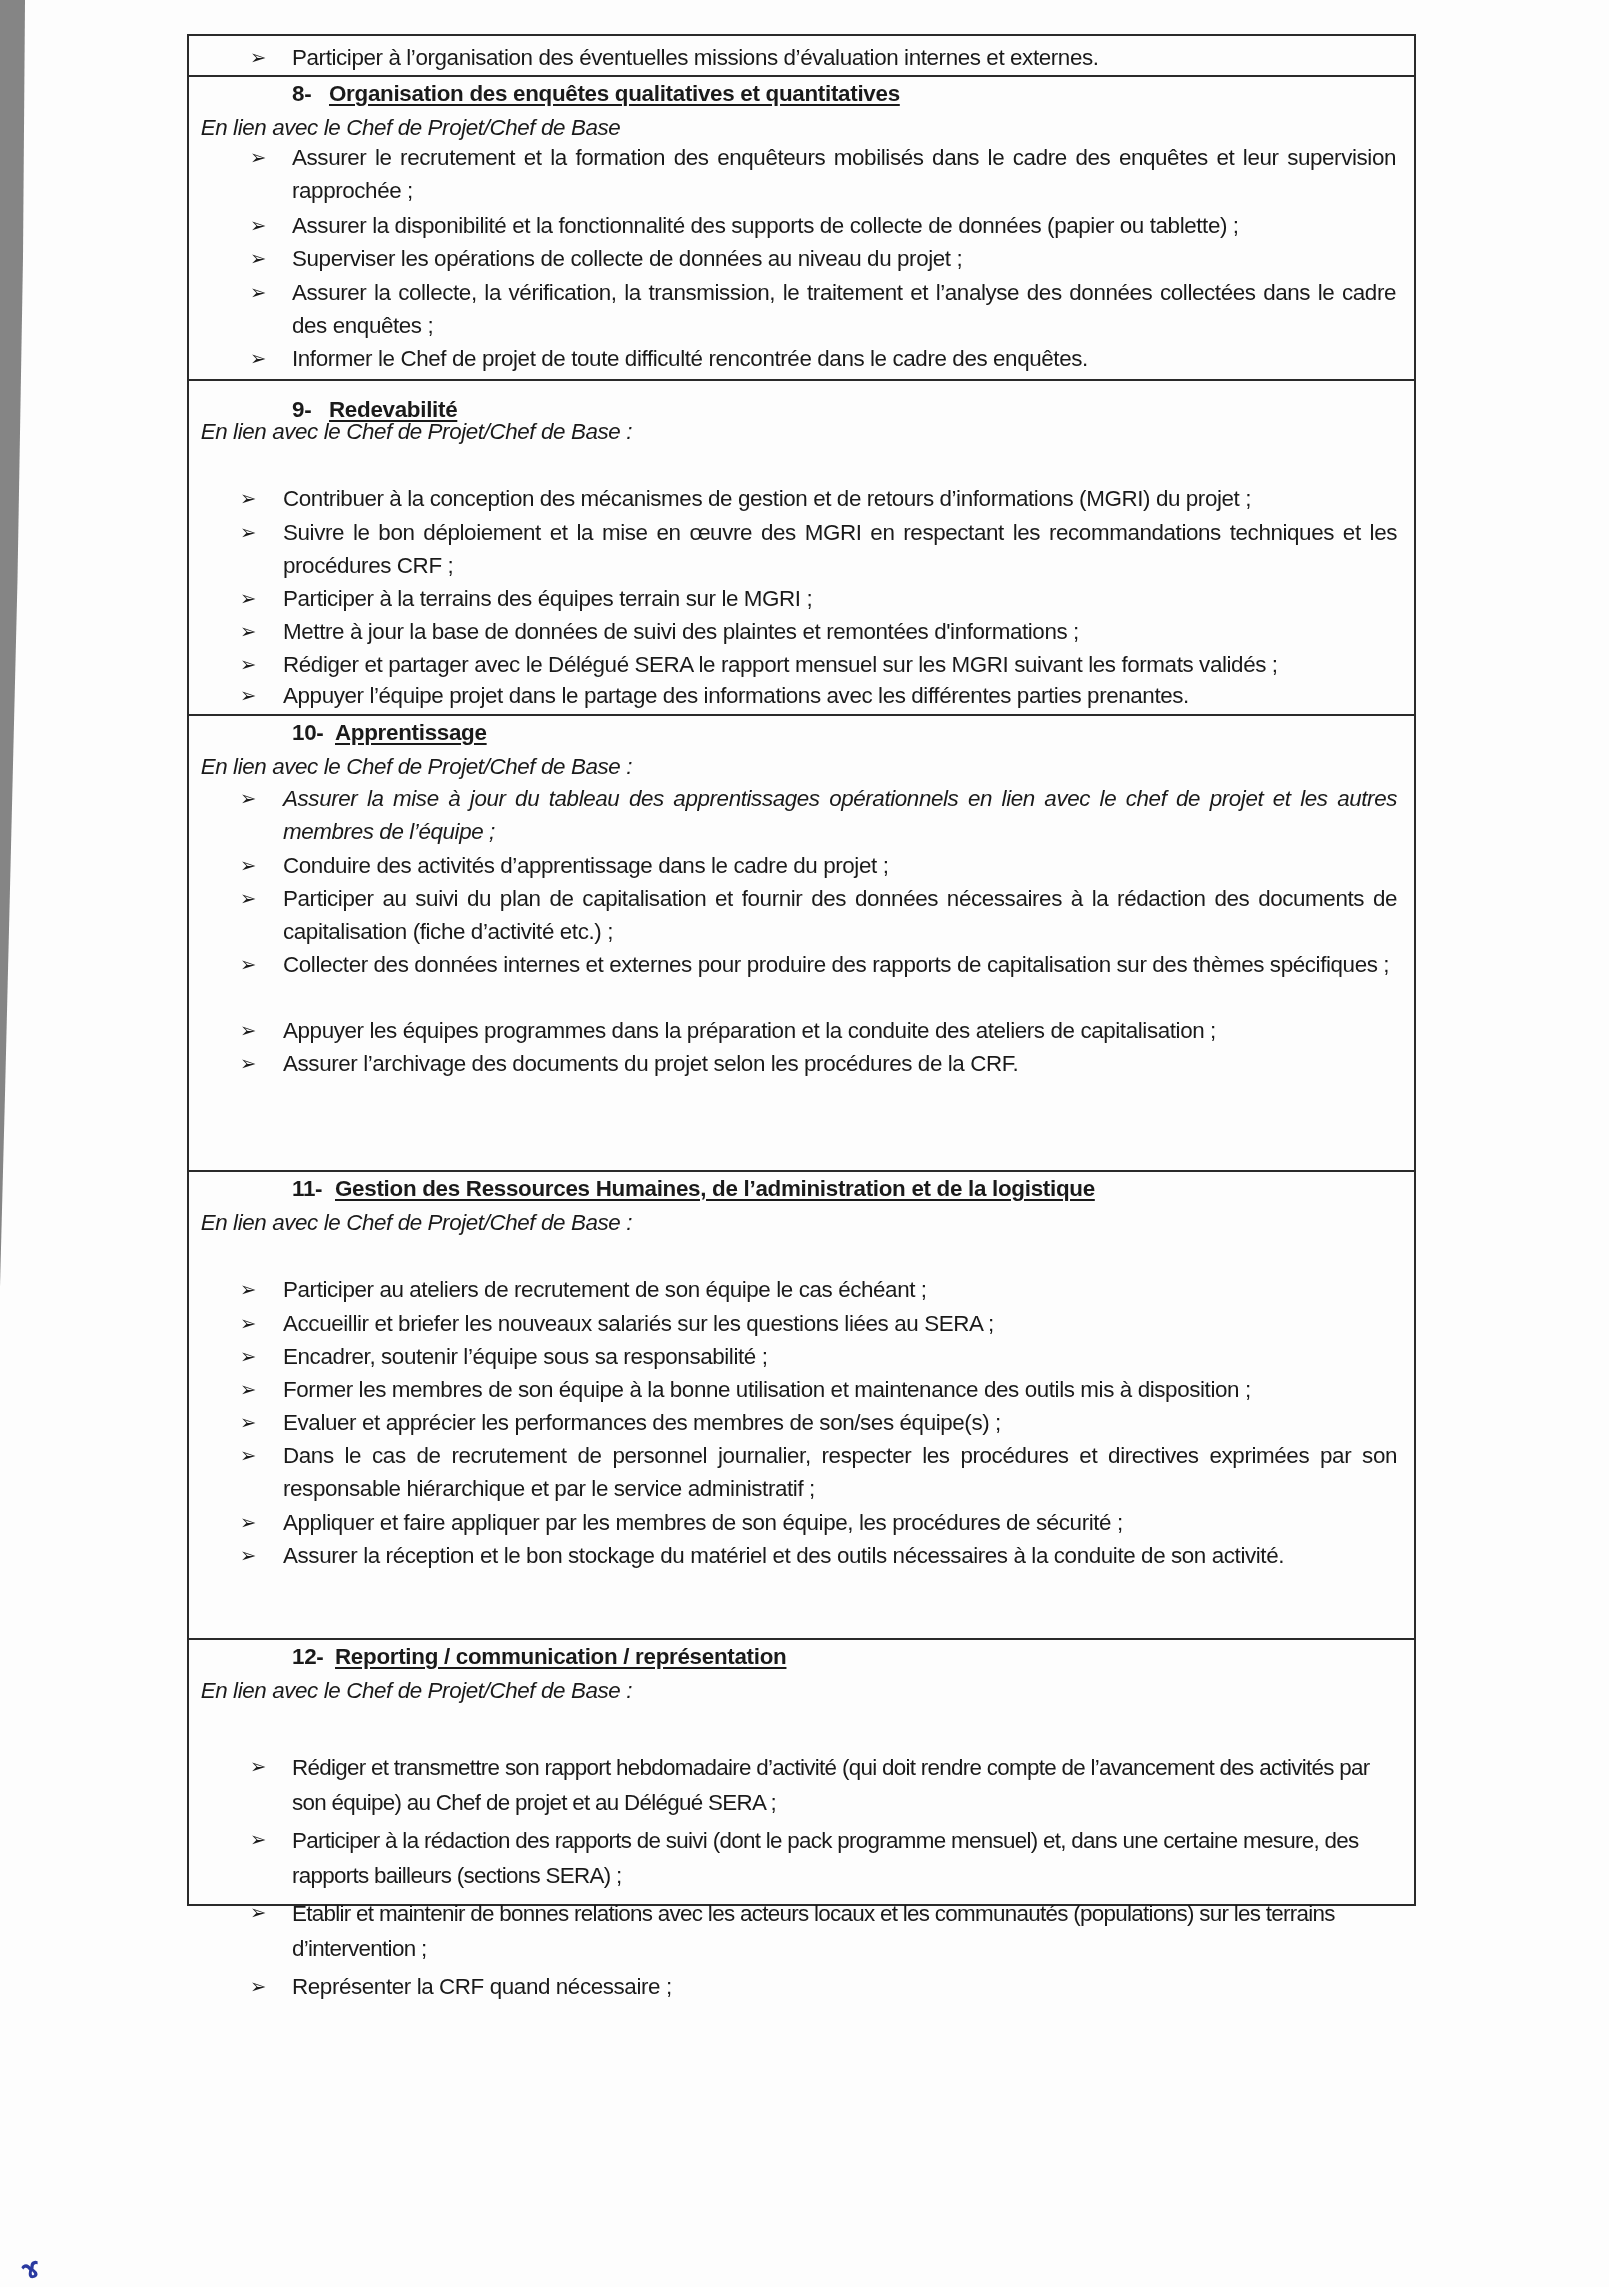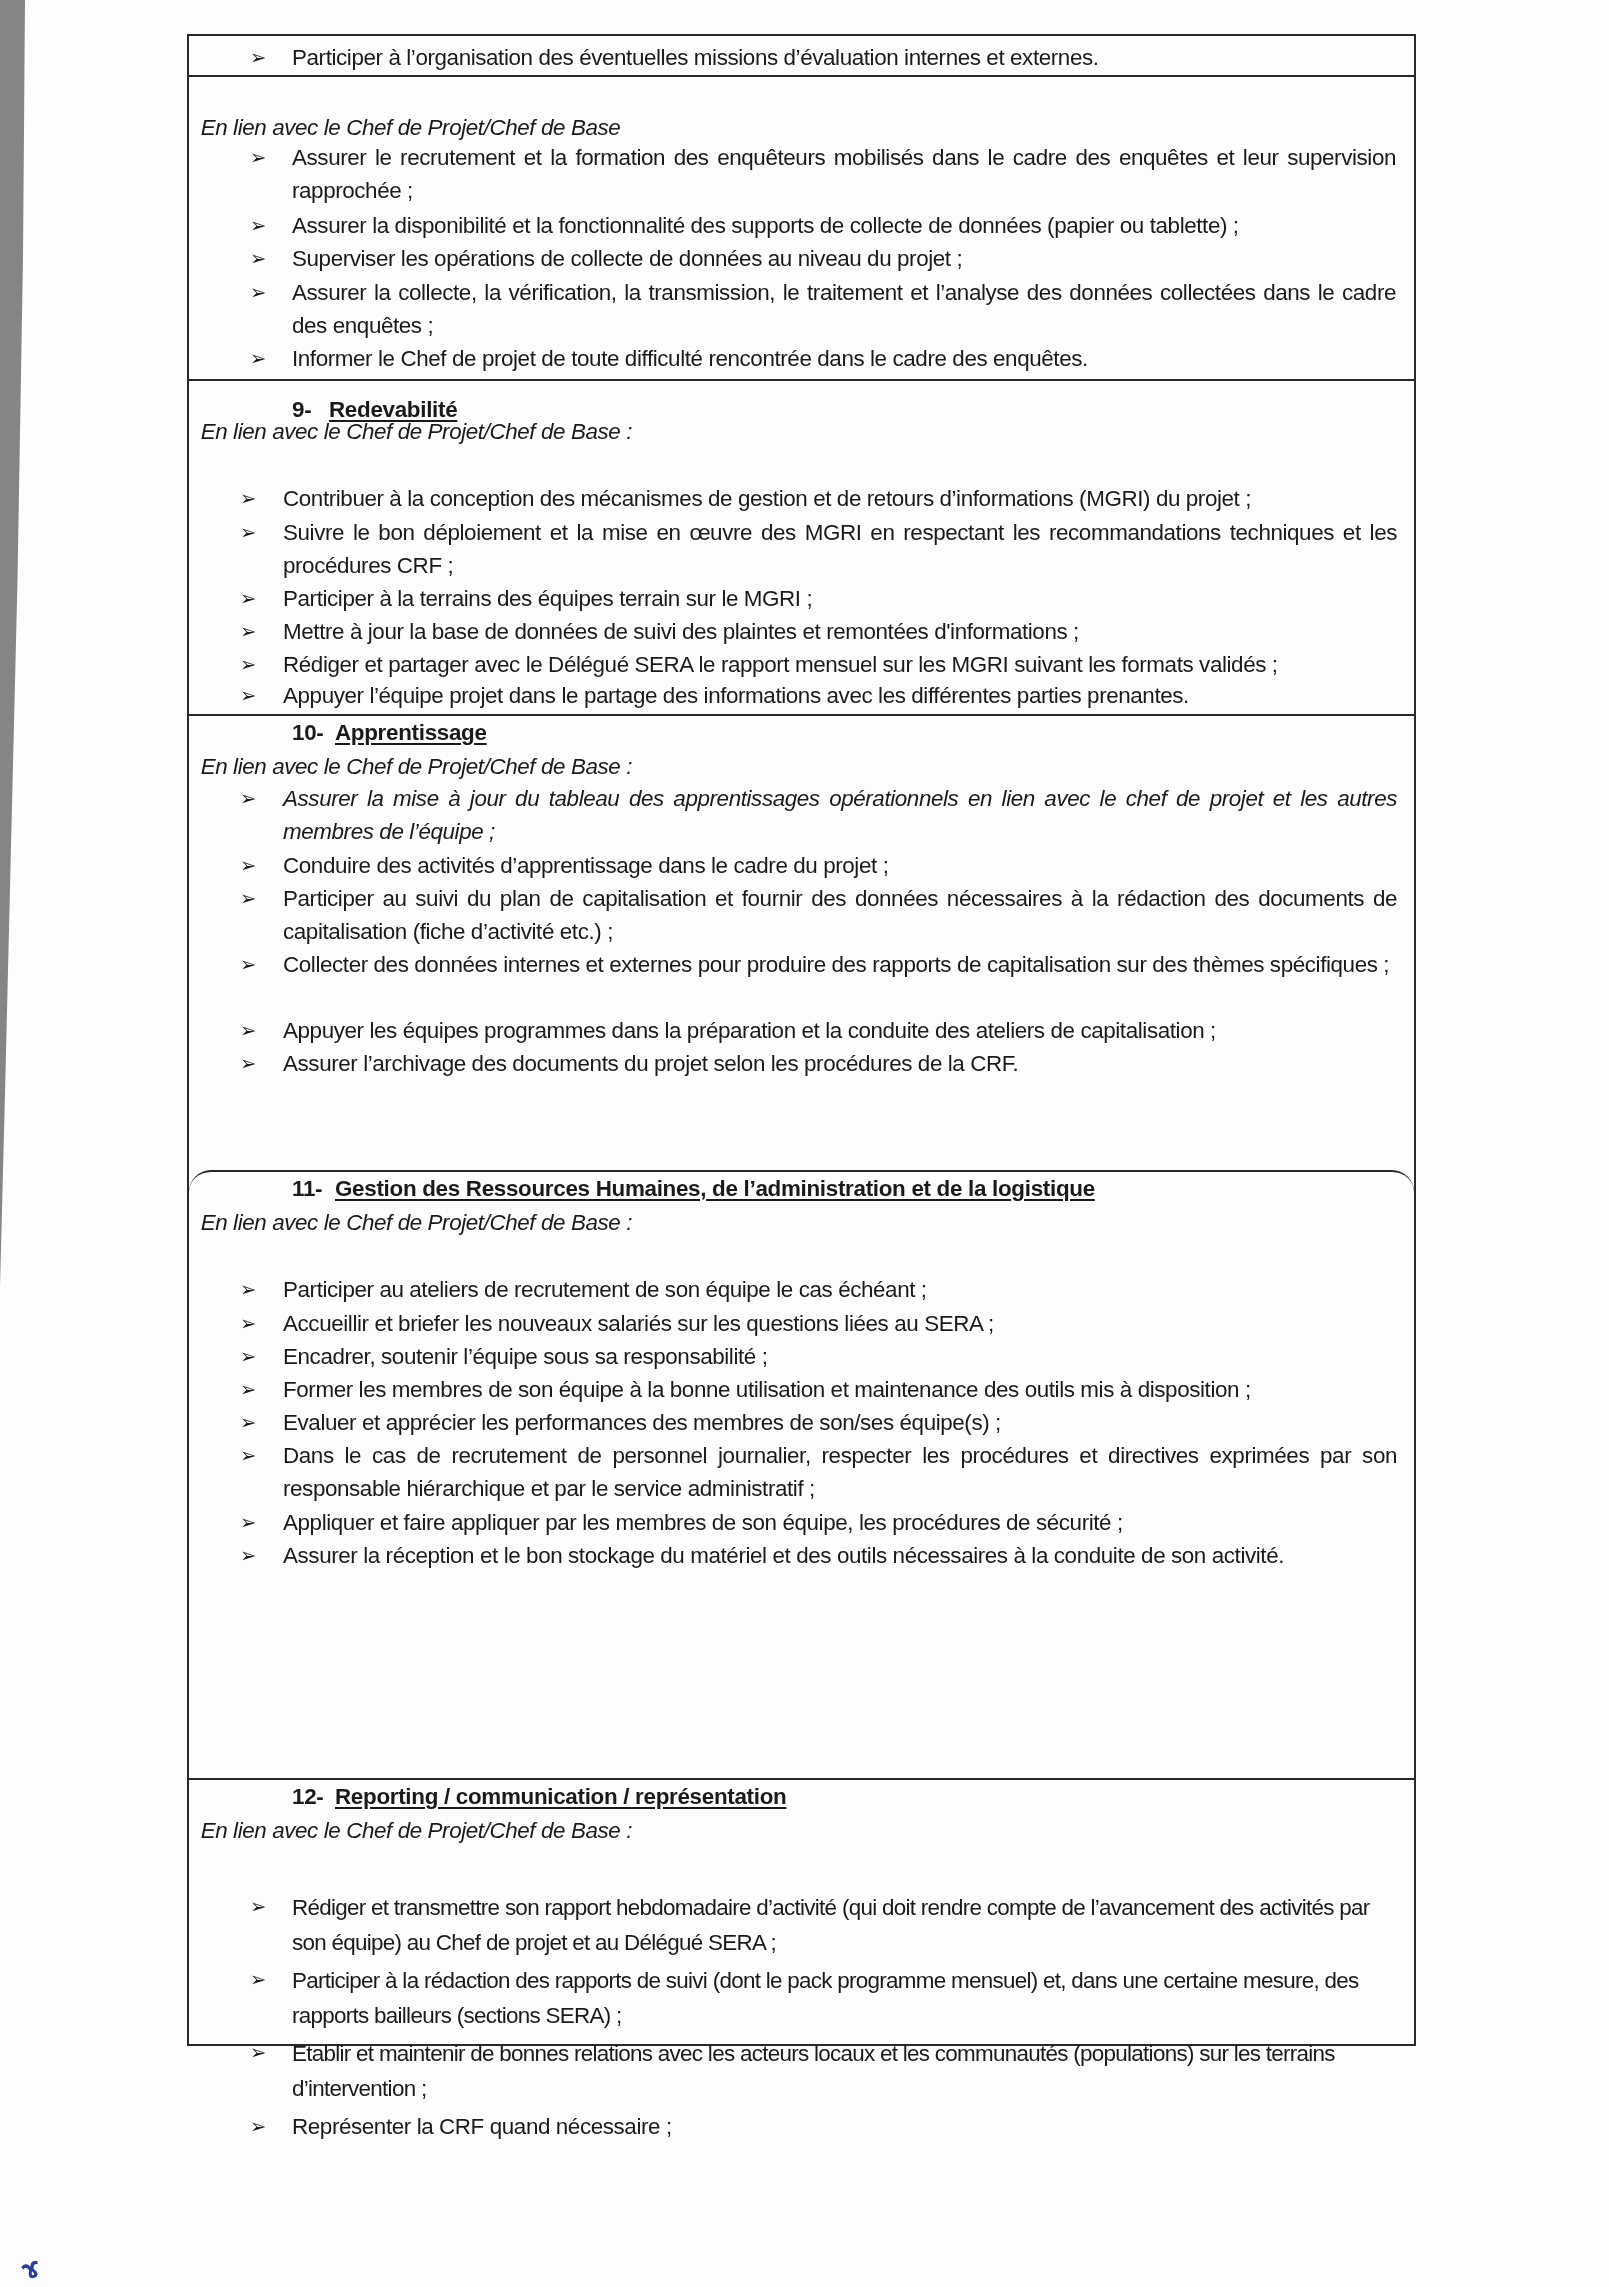--- a/index.html
+++ b/index.html
@@ -28,21 +28,21 @@
     .row {
       border-top: 2px solid #2a2a2a;
       position: relative;
       box-sizing: border-box;
     }
     .row:first-child { border-top: none; }
     .r0 { height: 39px; }
     .r8 { height: 304px; }
     .r9 { height: 335px; }
     .r10 { height: 456px; }
-    .r11 { height: 608px; border-radius: 22px; }
+    .r11 { height: 468px; }
     .r12 { height: 266px; }
 
     .heading {
       position: absolute;
       left: 103px;
       font-size: 22.4px;
       font-weight: bold;
       white-space: nowrap;
       letter-spacing: -0.3px;
     }
@@ -89,20 +89,23 @@
 <div class="table">
 
   <div class="row r0">
     <div class="item" style="left:61px; top:4.9px; width:1122px;">
       <span class="bullet">➢</span>
       <span class="txt" style="padding-left:42px;">Participer à l’organisation des éventuelles missions d’évaluation internes et externes.</span>
     </div>
   </div>
 
   <div class="row r8">
+    <div class="heading" style="top:3.9px;">
+      <span class="num">8-</span><span class="title">Organisation des enquêtes qualitatives et quantitatives</span>
+    </div>
     <div class="intro" style="top:38px;">En lien avec le Chef de Projet/Chef de Base</div>
     <div class="item just" style="left:61px; top:64px; width:1146px;">
       <span class="bullet">➢</span>
       <span class="txt" style="padding-left:42px;">Assurer le recrutement et la formation des enquêteurs mobilisés dans le cadre des enquêtes et leur supervision rapprochée ;</span>
     </div>
     <div class="item" style="left:61px; top:132px; width:1161px;">
       <span class="bullet">➢</span>
       <span class="txt" style="padding-left:42px;">Assurer la disponibilité et la fonctionnalité des supports de collecte de données (papier ou tablette) ;</span>
     </div>
     <div class="item" style="left:61px; top:165px; width:1146px;">

